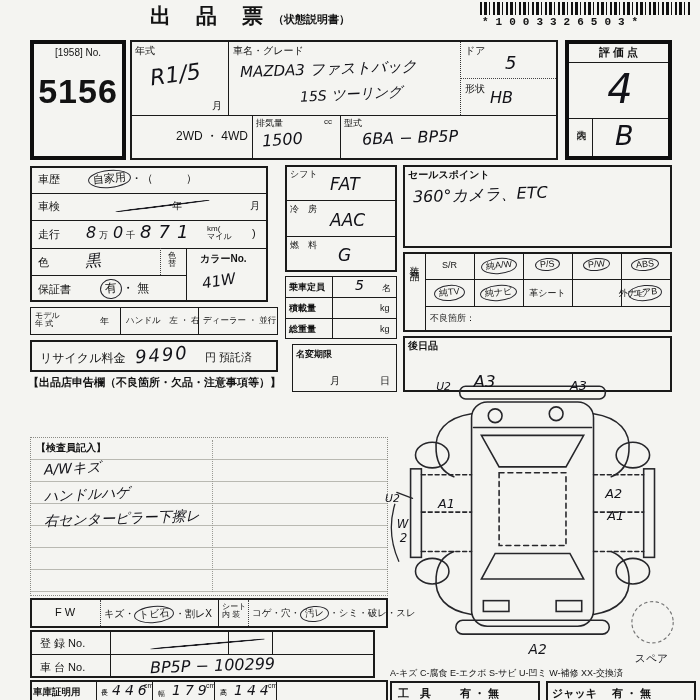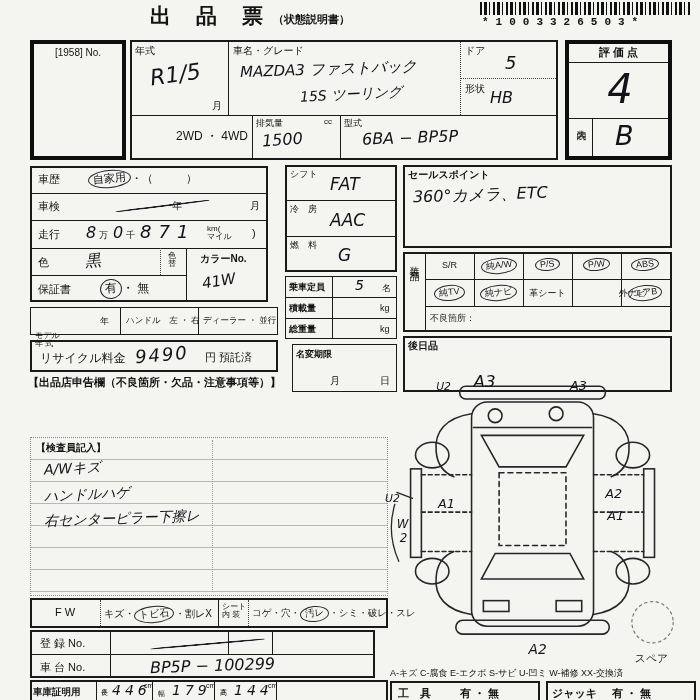--- a/index.html
+++ b/index.html
@@ -30,20 +30,21 @@
 
   <div class="abs" style="left:150px;top:2px;width:330px;display:flex;align-items:baseline;gap:8px;">
     <span style="font-size:21px;font-weight:bold;letter-spacing:2px;">出　品　票</span>
     <span style="font-size:11px;font-weight:bold;">（状態説明書）</span>
   </div>
   <div class="abs barcode" style="left:480px;top:2px;width:212px;height:13px;"></div>
   <div class="abs" style="left:482px;top:16px;width:212px;font-size:11px;font-weight:bold;letter-spacing:7px;font-family:'Liberation Mono','DejaVu Sans Mono',monospace;">*1003326503*</div>
 
   <div class="abs b4" style="left:30px;top:40px;width:96px;height:120px;">
     <div class="c" style="font-size:10px;margin-top:3px;">[1958] No.</div>
+    <div class="c" style="font-size:34px;font-weight:bold;margin-top:14px;letter-spacing:1px;">5156</div>
   </div>
 
   <div class="abs b2" style="left:130px;top:40px;width:428px;height:120px;"></div>
   <div class="hline" style="left:132px;top:115px;width:424px;"></div>
   <div class="vline" style="left:228px;top:42px;height:73px;"></div>
   <div class="vline dline" style="left:460px;top:42px;height:73px;border-left-color:#333;"></div>
   <div class="hline dh" style="left:460px;top:78px;width:96px;"></div>
   <div class="vline" style="left:252px;top:115px;height:45px;"></div>
   <div class="vline" style="left:340px;top:115px;height:45px;"></div>
 
@@ -172,21 +173,21 @@
   <div class="abs c" style="left:572px;top:287px;width:49px;font-size:9px;margin-left:36px;"><span>外ナビ</span></div>
   <div class="abs c" style="left:621px;top:285px;width:49px;font-size:9px;"><span class="circ">エアB</span></div>
   <div class="abs" style="left:430px;top:312px;font-size:9px;">不良箇所：</div>
 
   <div class="abs b2" style="left:403px;top:336px;width:269px;height:56px;"></div>
   <div class="abs" style="left:408px;top:339px;font-size:10px;font-weight:bold;">後日品</div>
 
   <div class="abs b1" style="left:30px;top:307px;width:248px;height:28px;"></div>
   <div class="vline" style="left:120px;top:308px;height:26px;border-left-width:1.3px;"></div>
   <div class="vline" style="left:198px;top:308px;height:26px;border-left-width:1.3px;"></div>
-  <div class="abs small" style="left:35px;top:312px;margin-top:20px;">
+  <div class="abs small" style="left:35px;top:312px;">
     <div>モデル</div>
     <div>年 式</div>
   </div>
   <div class="abs" style="left:100px;top:315px;font-size:9px;">年</div>
   <div class="abs" style="left:126px;top:315px;font-size:8.5px;">ハンドル　左 ・ 右</div>
   <div class="abs" style="left:203px;top:315px;font-size:8.5px;">ディーラー ・ 並行</div>
 
   <div class="abs b2" style="left:30px;top:340px;width:248px;height:32px;"></div>
   <div class="abs" style="left:40px;top:350px;font-size:12px;">リサイクル料金</div>
   <div class="abs hw" style="left:135px;top:344px;font-size:18px;transform:rotate(-5deg);letter-spacing:2px;">9490</div>

